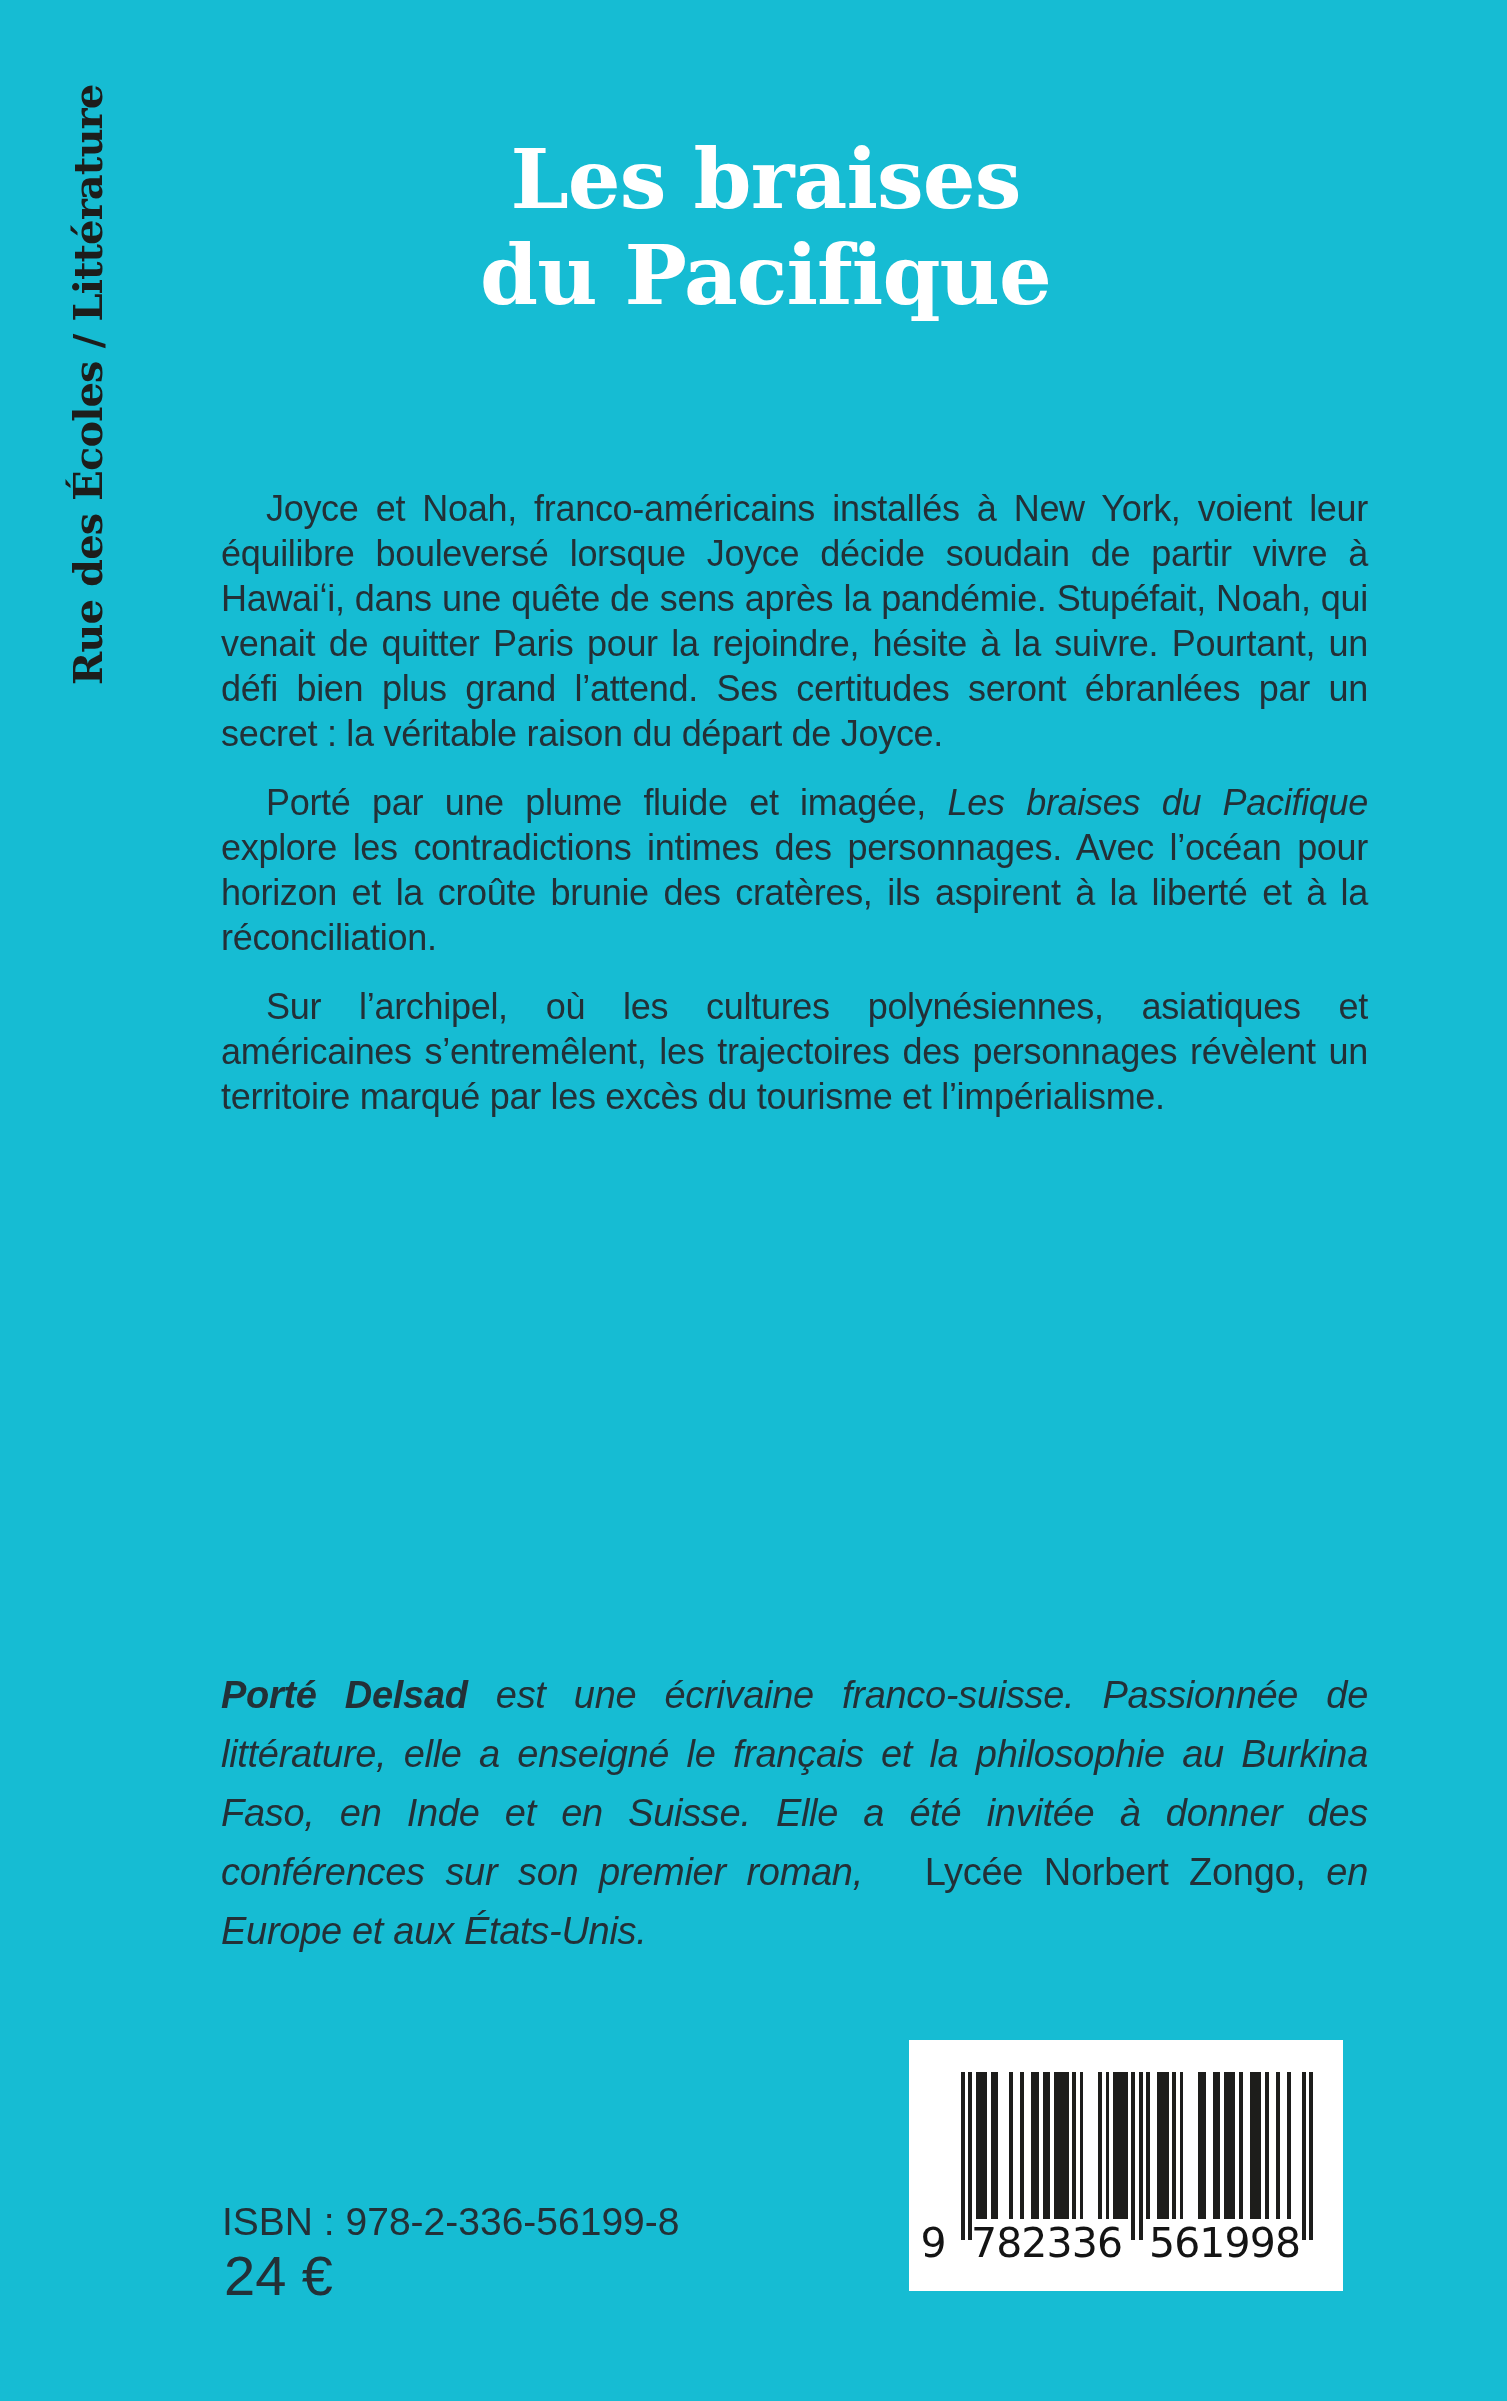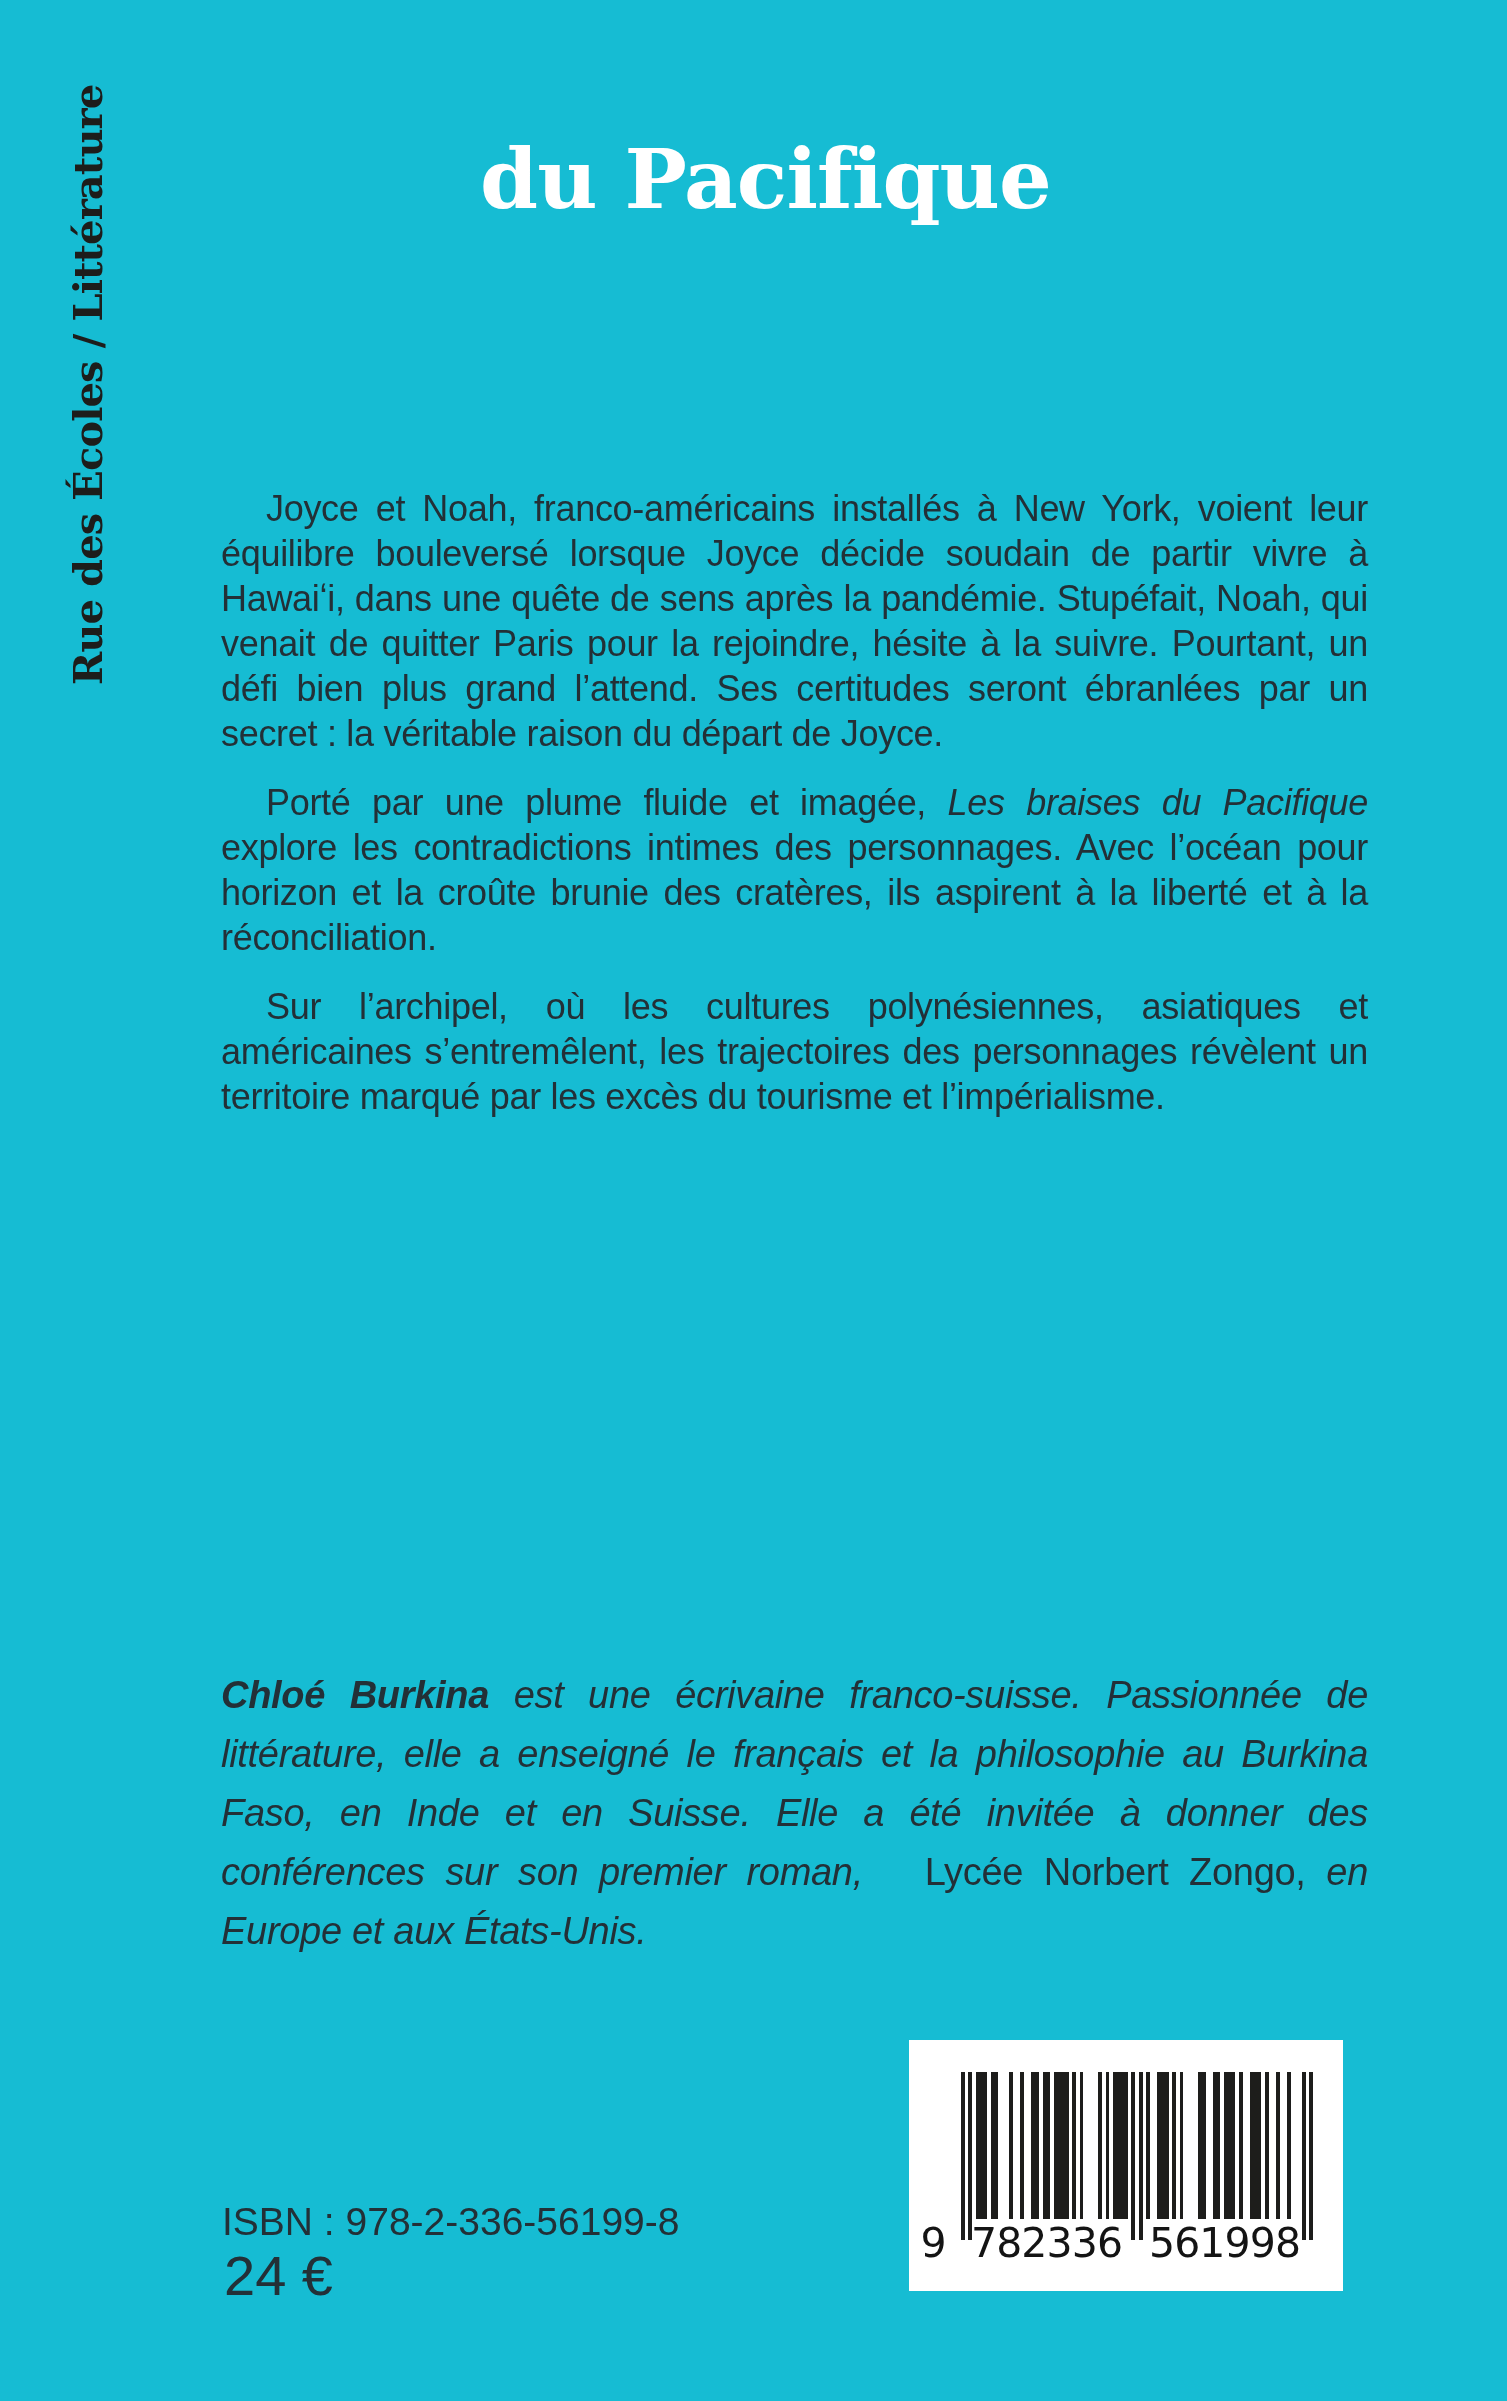--- a/index.html
+++ b/index.html
@@ -67,30 +67,31 @@
   .bc-g2{left:240px;}
 </style>
 </head>
 <body>
 
 <div class="page" style="--bg: #16bcd3; --ink: #233037; --title: #ffffff; --black: #1d1d1b; --barcode-bg: #ffffff;">
 
   <div class="spine">Rue des Écoles / Littérature</div>
 
   <div class="title">
+    <div>Les braises</div>
     <div>du Pacifique</div>
   </div>
 
   <div class="synopsis">
     <p>Joyce et Noah, franco-américains installés à New York, voient leur équilibre bouleversé lorsque Joyce décide soudain de partir vivre à Hawaiʻi, dans une quête de sens après la pandémie. Stupéfait, Noah, qui venait de quitter Paris pour la rejoindre, hésite à la suivre. Pourtant, un défi bien plus grand l’attend. Ses certitudes seront ébranlées par un secret : la véritable raison du départ de Joyce.</p>
     <p><span>Porté par une plume fluide et imagée, </span><span class="em">Les braises du Pacifique</span><span> explore les contradictions intimes des personnages. Avec l’océan pour horizon et la croûte brunie des cratères, ils aspirent à la liberté et à la réconciliation.</span></p>
     <p>Sur l’archipel, où les cultures polynésiennes, asiatiques et américaines s’entremêlent, les trajectoires des personnages révèlent un territoire marqué par les excès du tourisme et l’impérialisme.</p>
   </div>
 
-  <div class="bio"><span class="author">Chloé Burkina</span><span> est une écrivaine franco-suisse. Passionnée de littérature, elle a enseigné le français et la philosophie au Burkina Faso, en Inde et en Suisse. Elle a été invitée à donner des conférences sur son premier roman, </span><span class="upright">Lycée Norbert Zongo,</span><span> en Europe et aux États-Unis.</span></div>
+  <div class="bio"><span class="author">Porté Delsad</span><span> est une écrivaine franco-suisse. Passionnée de littérature, elle a enseigné le français et la philosophie au Burkina Faso, en Inde et en Suisse. Elle a été invitée à donner des conférences sur son premier roman, </span><span class="upright">Lycée Norbert Zongo,</span><span> en Europe et aux États-Unis.</span></div>
 
 
   <div class="isbn">ISBN : 978-2-336-56199-8</div>
 
   <div class="price">24 €</div>
 
   <div class="barcode">
     <svg viewBox="0 0 372 178" preserveAspectRatio="none">
         <rect x="0.00" y="0" width="3.97" height="178"></rect>
         <rect x="7.83" y="0" width="3.97" height="178"></rect>

